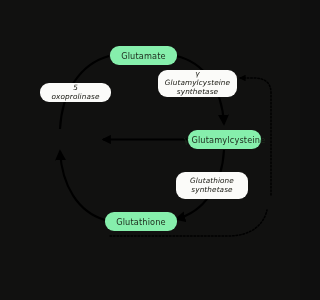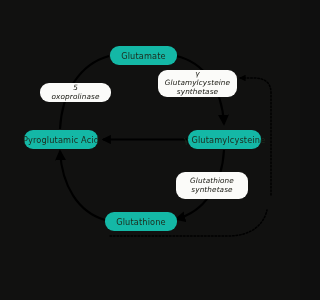--- a/index.html
+++ b/index.html
@@ -26,21 +26,21 @@
     position: absolute;
     display: flex;
     align-items: center;
     justify-content: center;
     text-align: center;
     box-sizing: border-box;
     white-space: nowrap;
     z-index: 5;
   }
   .node-metabolite {
-    background: #14b8a6;
+    background: #86efac;
     color: #1d2a1c;
     border-radius: 9px;
     font-size: 8.2px;
     letter-spacing: 0.15px;
     height: 19px;
     padding: 0 9px;
   }
   .node-enzyme {
     background: #fbfbf9;
     color: #16160f;
@@ -101,23 +101,20 @@
 
   <div class="node node-enzyme" style="left:158px; top:70px; width:79px; height:27px; flex-direction:column;">
     <span>γ Glutamylcysteine</span>
     <span>synthetase</span>
   </div>
 
   <div class="node node-enzyme" style="left:40px; top:83px; width:71px; height:19px;">
     <span>5 oxoprolinase</span>
   </div>
 
-  <div class="node node-metabolite" style="left:24px; top:130px; width:74px; height:19px;">
-    <span>Pyroglutamic Acid</span>
-  </div>
 
   <div class="node node-metabolite" style="left:188px; top:130px; width:73px; height:19px;">
     <span class="gamma">γ Glutamylcysteine</span>
   </div>
 
   <div class="node node-enzyme" style="left:176px; top:172px; width:72px; height:27px; flex-direction:column;">
     <span>Glutathione</span>
     <span>synthetase</span>
   </div>
 

